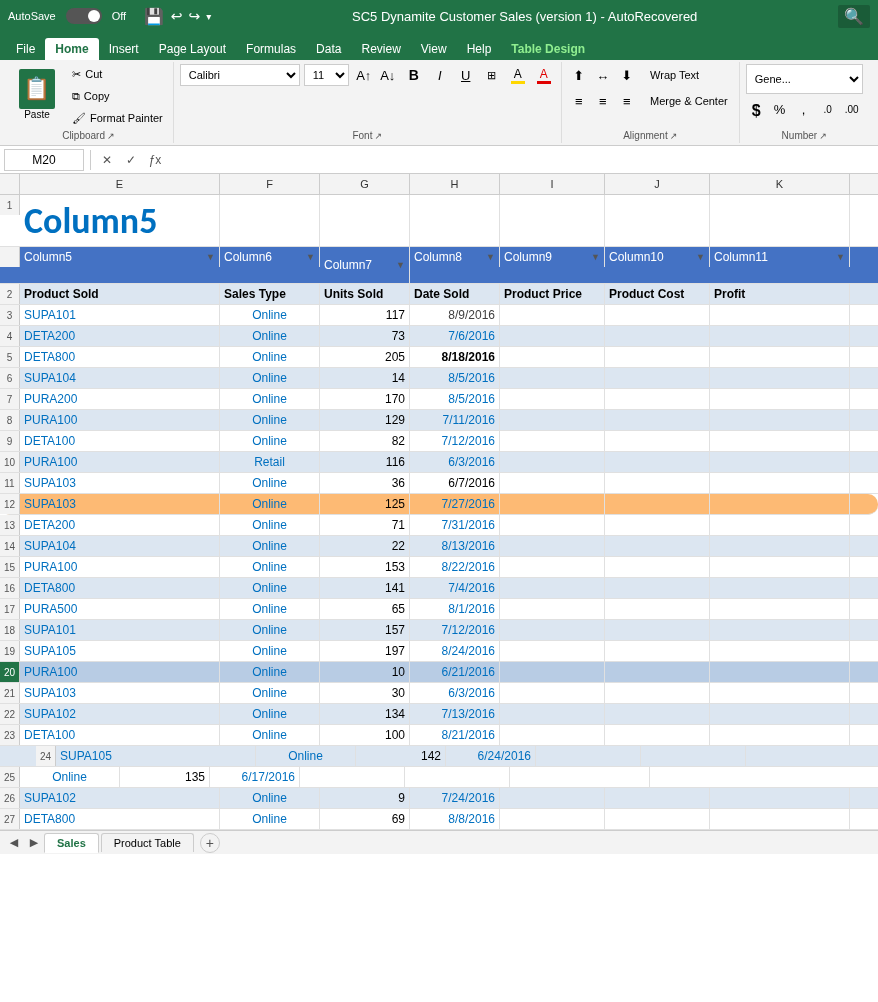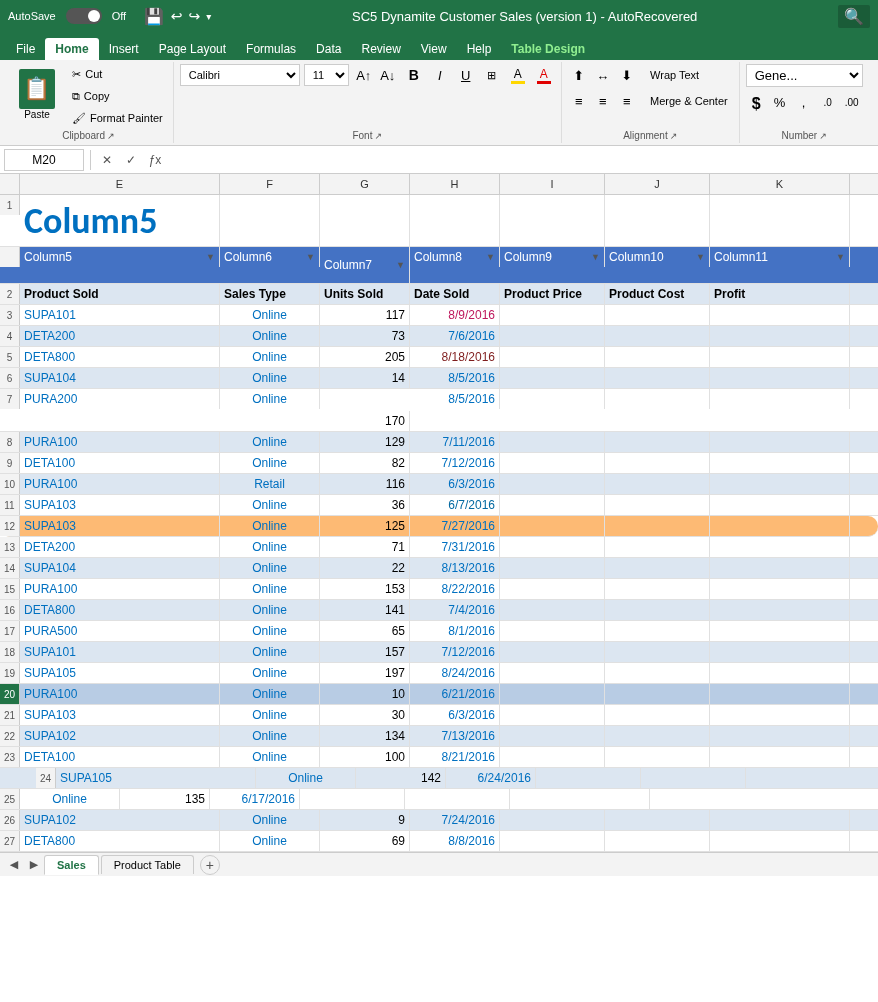--- a/index.html
+++ b/index.html
@@ -382,22 +382,22 @@
       color: #555;
     }
 
     .wrap-text-btn { white-space: nowrap; }
     .merge-center-btn { white-space: nowrap; }
 
     .general-dropdown {
       border: 1px solid #ccc;
       background: white;
       padding: 2px 4px;
-      font-size: 13px;
-      height: 23px;
+      font-size: 11px;
+      height: 30px;
       min-width: 60px;
     }
 
     .dollar-btn {
       font-size: 14px;
       font-weight: bold;
       padding: 4px 6px;
       cursor: pointer;
       display: flex;
       align-items: center;
@@ -647,60 +647,60 @@
     <div class="cell col-j header-bold" style="font-weight:bold;">Product Cost</div>
     <div class="cell col-k header-bold" style="font-weight:bold;">Profit</div>
   </div>
 
   <div id="data-rows">
       <div class="grid-row" style="background: white;">
       <div class="row-num">3</div>
       <div class="cell col-e blue-text" style="color:#0070c0;">SUPA101</div>
       <div class="cell col-f center blue-text" style="color:#0070c0;">Online</div>
       <div class="cell col-g right" style="justify-content:flex-end;">117</div>
-      <div class="cell col-h right" style="justify-content:flex-end;color:#be185d;">8/9/2016</div>
+      <div class="cell col-h right" style="justify-content:flex-end;color:#404040;">8/9/2016</div>
       <div class="cell col-i"></div>
       <div class="cell col-j"></div>
       <div class="cell col-k"></div>
     </div>
       <div class="grid-row" style="background: rgb(220, 230, 241);">
       <div class="row-num">4</div>
       <div class="cell col-e blue-text" style="color:#0070c0;">DETA200</div>
       <div class="cell col-f center blue-text" style="color:#0070c0;">Online</div>
       <div class="cell col-g right" style="justify-content:flex-end;">73</div>
       <div class="cell col-h right" style="justify-content:flex-end;color:#0070c0;">7/6/2016</div>
       <div class="cell col-i"></div>
       <div class="cell col-j"></div>
       <div class="cell col-k"></div>
     </div>
       <div class="grid-row" style="background: white;">
       <div class="row-num">5</div>
       <div class="cell col-e blue-text" style="color:#0070c0;">DETA800</div>
       <div class="cell col-f center blue-text" style="color:#0070c0;">Online</div>
       <div class="cell col-g right" style="justify-content:flex-end;">205</div>
-      <div class="cell col-h right" style="justify-content:flex-end;color:#7f1d1d;">8/18/2016</div>
+      <div class="cell col-h right" style="justify-content:flex-end;color:#000000;font-weight:bold;">8/18/2016</div>
       <div class="cell col-i"></div>
       <div class="cell col-j"></div>
       <div class="cell col-k"></div>
     </div>
       <div class="grid-row" style="background: rgb(220, 230, 241);">
       <div class="row-num">6</div>
       <div class="cell col-e blue-text" style="color:#0070c0;">SUPA104</div>
       <div class="cell col-f center blue-text" style="color:#0070c0;">Online</div>
       <div class="cell col-g right" style="justify-content:flex-end;">14</div>
       <div class="cell col-h right" style="justify-content:flex-end;color:#0070c0;">8/5/2016</div>
       <div class="cell col-i"></div>
       <div class="cell col-j"></div>
       <div class="cell col-k"></div>
     </div>
       <div class="grid-row" style="background: white;">
       <div class="row-num">7</div>
       <div class="cell col-e blue-text" style="color:#0070c0;">PURA200</div>
       <div class="cell col-f center blue-text" style="color:#0070c0;">Online</div>
-      <div class="cell col-g right" style="justify-content:flex-end;margin-top:22px;">170</div>
+      <div class="cell col-g right" style="justify-content:flex-end;">170</div>
       <div class="cell col-h right" style="justify-content:flex-end;color:#0070c0;">8/5/2016</div>
       <div class="cell col-i"></div>
       <div class="cell col-j"></div>
       <div class="cell col-k"></div>
     </div>
       <div class="grid-row" style="background: rgb(220, 230, 241);">
       <div class="row-num">8</div>
       <div class="cell col-e blue-text" style="color:#0070c0;">PURA100</div>
       <div class="cell col-f center blue-text" style="color:#0070c0;">Online</div>
       <div class="cell col-g right" style="justify-content:flex-end;">129</div>
@@ -727,21 +727,21 @@
       <div class="cell col-h right" style="justify-content:flex-end;color:#0070c0;">6/3/2016</div>
       <div class="cell col-i"></div>
       <div class="cell col-j"></div>
       <div class="cell col-k"></div>
     </div>
       <div class="grid-row" style="background: white;">
       <div class="row-num">11</div>
       <div class="cell col-e blue-text" style="color:#0070c0;">SUPA103</div>
       <div class="cell col-f center blue-text" style="color:#0070c0;">Online</div>
       <div class="cell col-g right" style="justify-content:flex-end;">36</div>
-      <div class="cell col-h right" style="justify-content:flex-end;color:#0369a1;">6/7/2016</div>
+      <div class="cell col-h right" style="justify-content:flex-end;color:#000000;">6/7/2016</div>
       <div class="cell col-i"></div>
       <div class="cell col-j"></div>
       <div class="cell col-k"></div>
     </div>
       <div class="grid-row" style="background: #fdba74; border-radius: 10px;">
       <div class="row-num">12</div>
       <div class="cell col-e blue-text" style="color:#0070c0;">SUPA103</div>
       <div class="cell col-f center blue-text" style="color:#0070c0;">Online</div>
       <div class="cell col-g right" style="justify-content:flex-end;">125</div>
       <div class="cell col-h right" style="justify-content:flex-end;color:#0070c0;">7/27/2016</div>

